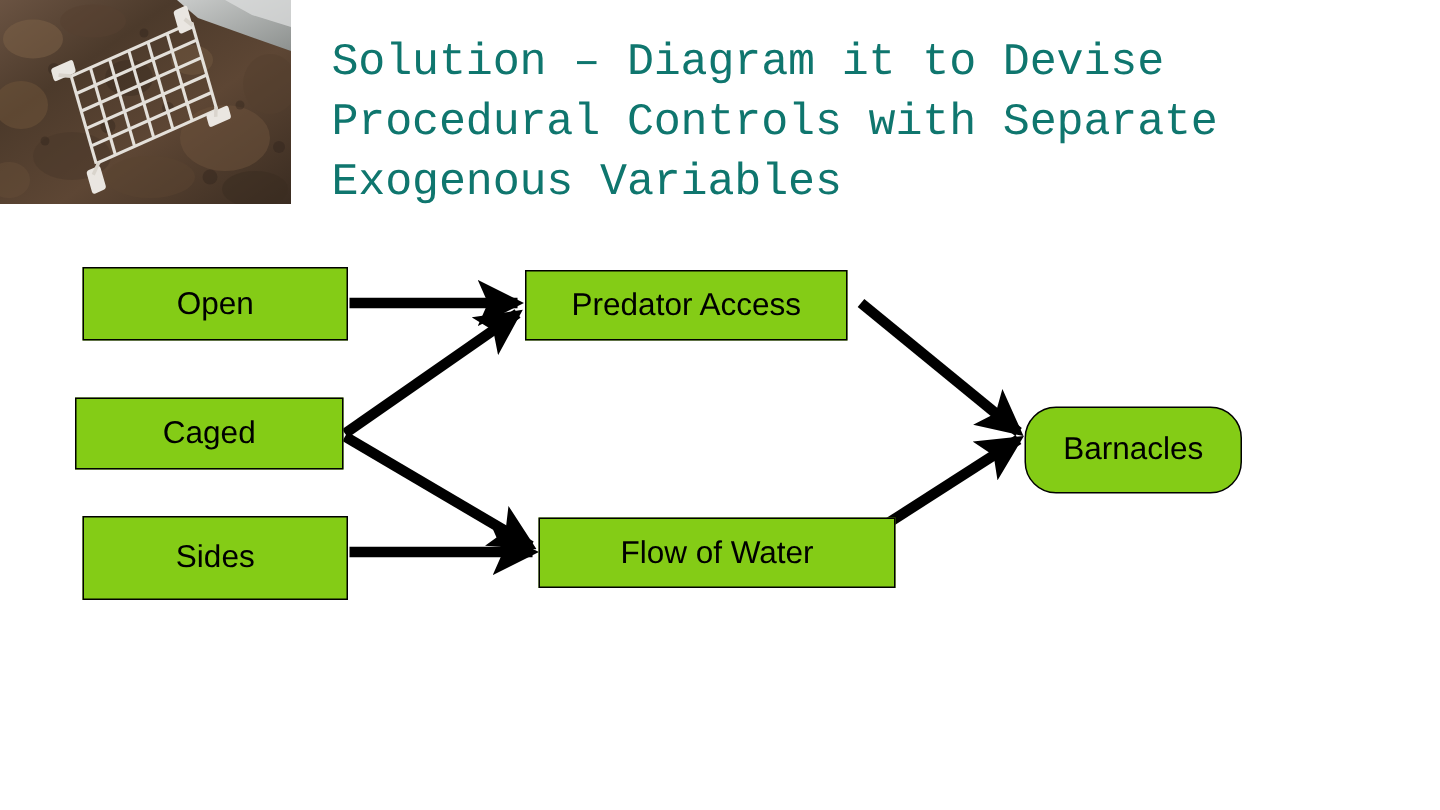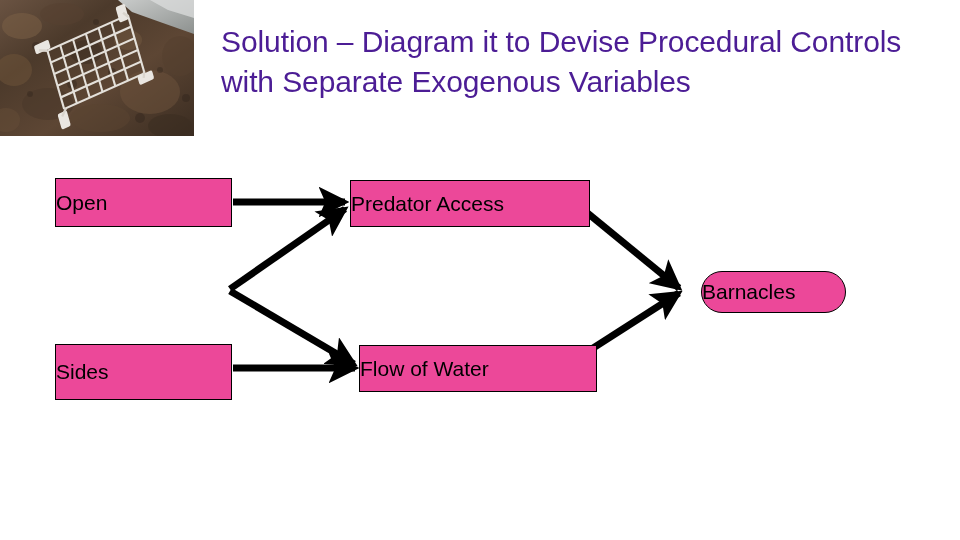--- a/index.html
+++ b/index.html
@@ -30,25 +30,25 @@
     background: #4a382c;
   }
   #photo svg { display: block; width: 194px; height: 136px; }
 
   
   #title {
     position: absolute;
     left: 221px;
     top: 22px;
     width: 700px;
-    font-family: Liberation Sans, sans-serif;
+    font-family: Liberation Mono, monospace;
     font-size: 30px;
     line-height: 40px;
     font-weight: 400;
-    color: #4c1d95;
+    color: #0f766e;
     letter-spacing: -0.1px;
   }
 
   
   #diagram {
     position: absolute;
     left: 0;
     top: 0;
     width: 960px;
     height: 540px;
@@ -56,36 +56,37 @@
   #arrow-layer {
     position: absolute;
     left: 0; top: 0;
     width: 960px; height: 540px;
     pointer-events: none;
   }
 
   .node {
     position: absolute;
     border: 1.5px solid #000000;
-    background: #ec4899;
+    background: #84cc16;
     display: flex;
     align-items: center;
+    justify-content: center;
     font-family: "Liberation Sans", sans-serif;
     font-size: 21px;
     line-height: 24px;
     color: #000000;
     white-space: nowrap;
   }
 
   #node-open        { left: 55px;  top: 178px; width: 177px; height: 49px; }
   #node-caged       { left: 50px;  top: 265px; width: 179px; height: 48px; }
   #node-sides       { left: 55px;  top: 344px; width: 177px; height: 56px; }
-  #node-predator    { left: 350px; top: 180px; width: 240px; height: 47px; }
+  #node-predator    { left: 350px; top: 180px; width: 215px; height: 47px; }
   #node-flow        { left: 359px; top: 345px; width: 238px; height: 47px; }
-  #node-barnacles   { left: 701px; top: 271px; width: 145px; height: 42px; border-radius: 21px; }
+  #node-barnacles   { left: 683px; top: 271px; width: 145px; height: 58px; border-radius: 21px; }
 </style>
 </head>
 <body>
 
 <div id="slide">
 
   <div id="photo">
     <svg viewBox="0 0 194 136" preserveAspectRatio="none">
       <defs>
         <linearGradient id="rockg" x1="0" y1="0" x2="1" y2="1">
@@ -177,20 +178,23 @@
         <line x1="230" y1="291" x2="354" y2="364"></line>
         <line x1="233" y1="368" x2="355" y2="368"></line>
         <line x1="574" y1="202" x2="679" y2="288"></line>
         <line x1="562" y1="368" x2="679" y2="293"></line>
       </g>
     </svg>
 
     <div class="node" id="node-open">
       <span>Open</span>
     </div>
+    <div class="node" id="node-caged">
+      <span>Caged</span>
+    </div>
     <div class="node" id="node-sides">
       <span>Sides</span>
     </div>
     <div class="node" id="node-predator">
       <span>Predator Access</span>
     </div>
     <div class="node" id="node-flow">
       <span>Flow of Water</span>
     </div>
     <div class="node" id="node-barnacles">

